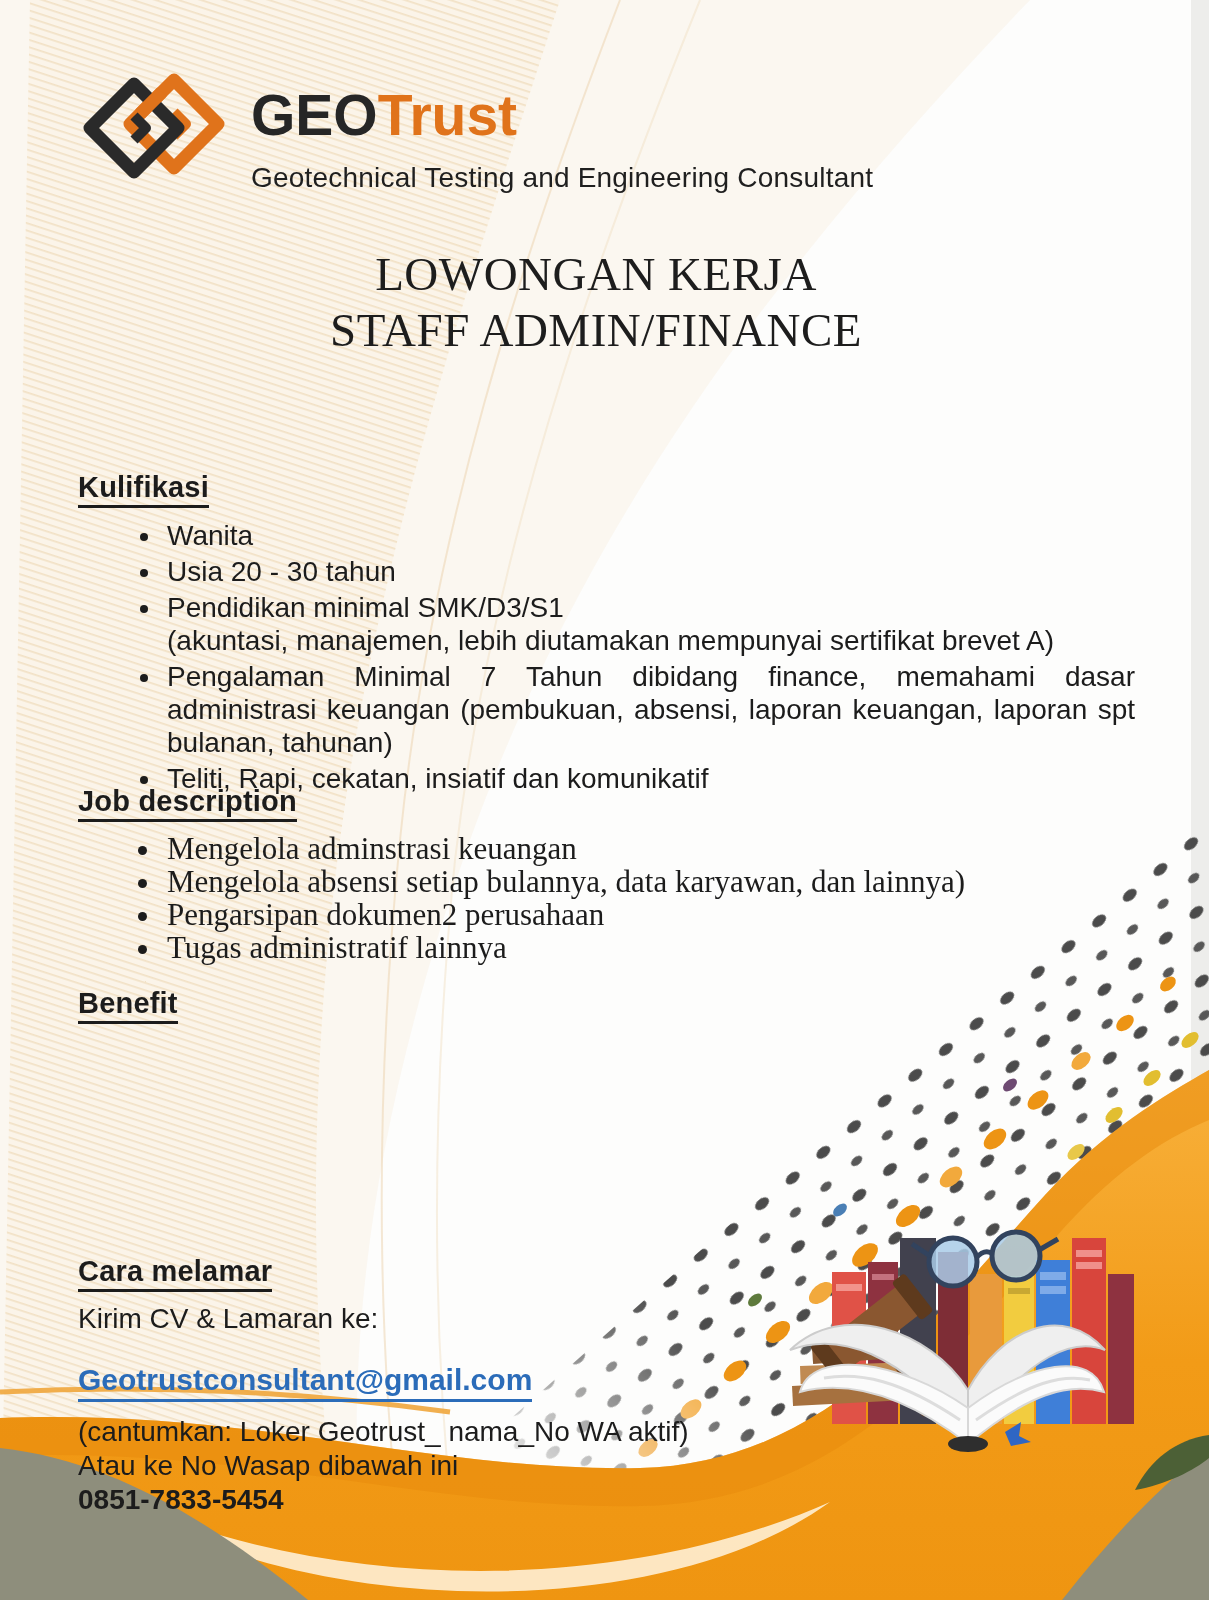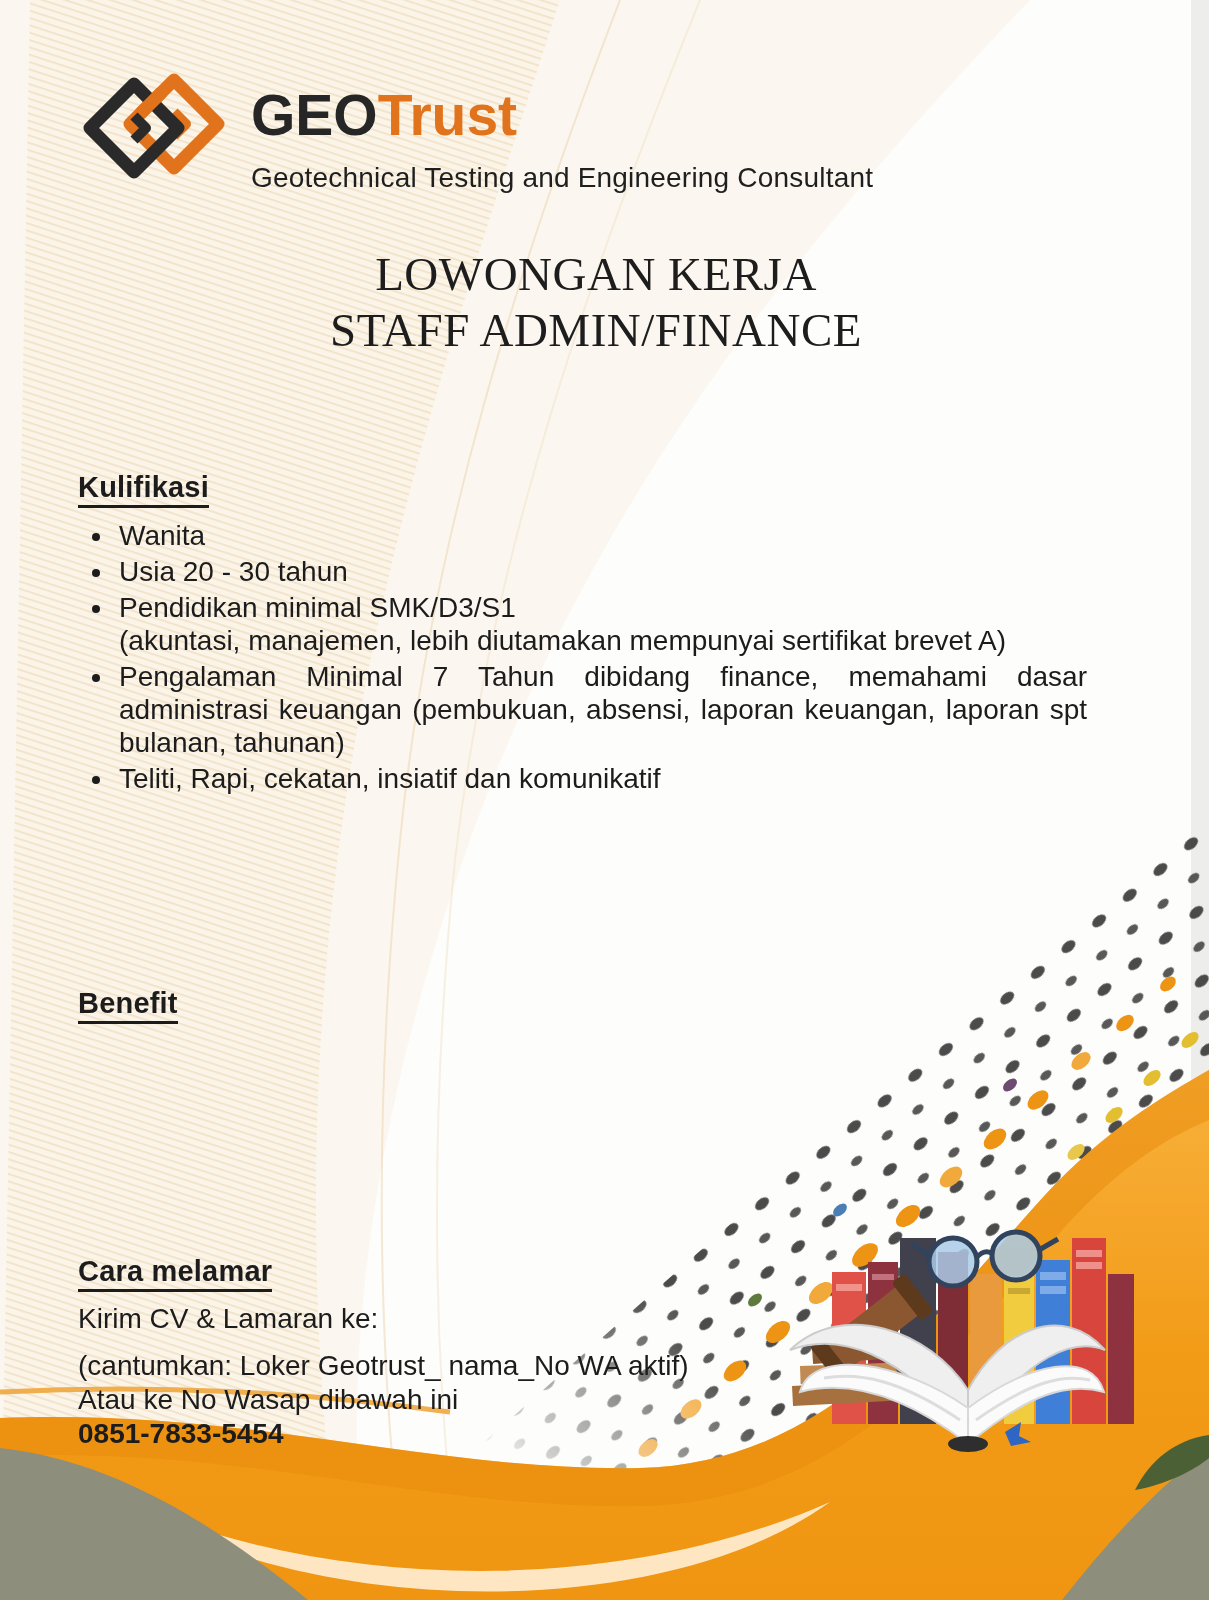--- a/index.html
+++ b/index.html
@@ -21,21 +21,21 @@
 
   
   .title{position:absolute;left:0;top:246px;width:1192px;text-align:center;z-index:5;
          font-family:"Liberation Serif",serif;font-size:47px;line-height:56px;color:#1d1d1d;letter-spacing:.5px;}
 
   
   .sec{position:absolute;left:78px;width:1058px;z-index:5;}
   .sec h2{font:bold 29px/1.05 "Liberation Sans",sans-serif;margin:0;display:inline-block;
           border-bottom:3px solid #1c1c1c;padding-bottom:3px;letter-spacing:.2px;}
   .sec ul{margin:11px 0 0;padding-left:37px;font-size:28px;line-height:33px;list-style:disc outside;}
-  .sec li{margin-bottom:3px;padding-left:4px;}
+  .sec li{margin-bottom:3px;padding-left:4px;margin-left:48px;}
   .preline{white-space:pre-line;}
   .justify{text-align:justify;width:968px;}
   #jobdesc ul{font-family:"Liberation Serif",serif;font-size:31px;line-height:31px;}
   #jobdesc li{margin-bottom:2px;}
 
   
   #apply p{margin:0;font-size:28px;line-height:34px;}
   #apply .intro{margin-top:10px;}
   .email-link{display:inline-block;margin-top:27px;font-size:30px;font-weight:bold;color:#2B6CB9;
               text-decoration:none;border-bottom:3px solid #2B6CB9;padding-bottom:2px;cursor:pointer;}
@@ -200,26 +200,36 @@
     <ul>
       <li>Wanita</li>
       <li>Usia 20 - 30 tahun</li>
       <li class="preline">Pendidikan minimal SMK/D3/S1
 (akuntasi, manajemen, lebih diutamakan mempunyai sertifikat brevet A)</li>
       <li class="justify">Pengalaman Minimal 7 Tahun dibidang finance, memahami dasar administrasi keuangan (pembukuan, absensi, laporan keuangan, laporan spt bulanan, tahunan)</li>
       <li>Teliti, Rapi, cekatan, insiatif dan komunikatif</li>
     </ul>
   </section>
 
+  <section class="sec" id="jobdesc" style="top:786px;">
+    <h2>Job description</h2>
+    <ul>
+      <li>Mengelola adminstrasi keuangan</li>
+      <li>Mengelola absensi setiap bulannya, data karyawan, dan lainnya)</li>
+      <li>Pengarsipan dokumen2 perusahaan</li>
+      <li>Tugas administratif lainnya</li>
+    </ul>
+  </section>
 
   <section class="sec" id="benefit" style="top:988px;">
     <h2>Benefit</h2>
   </section>
 
   <section class="sec" id="apply" style="top:1256px;">
     <h2>Cara melamar</h2>
     <p class="intro">Kirim CV &amp; Lamaran ke:</p>
+    <a class="email-link">Geotrustconsultant@gmail.com</a>
     <p class="note1">(cantumkan: Loker Geotrust_ nama_No WA aktif)</p>
     <p>Atau ke No Wasap dibawah ini</p>
     <p class="phone">0851-7833-5454</p>
   </section>
 
 </div>
 
 </body></html>

